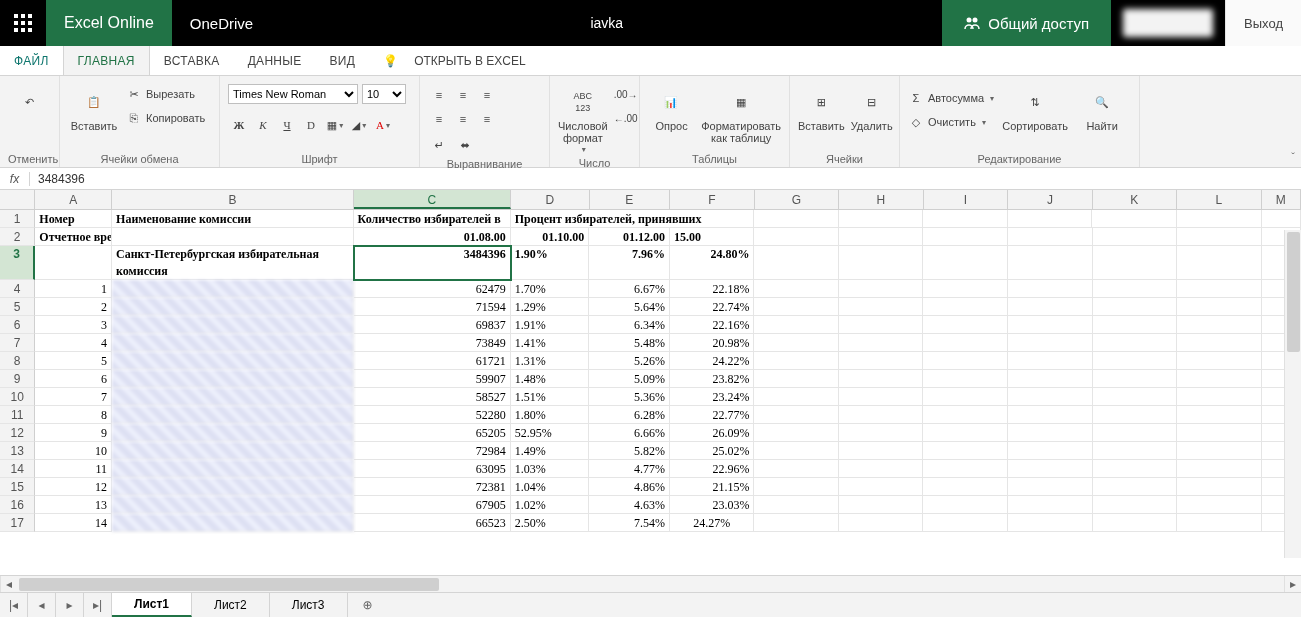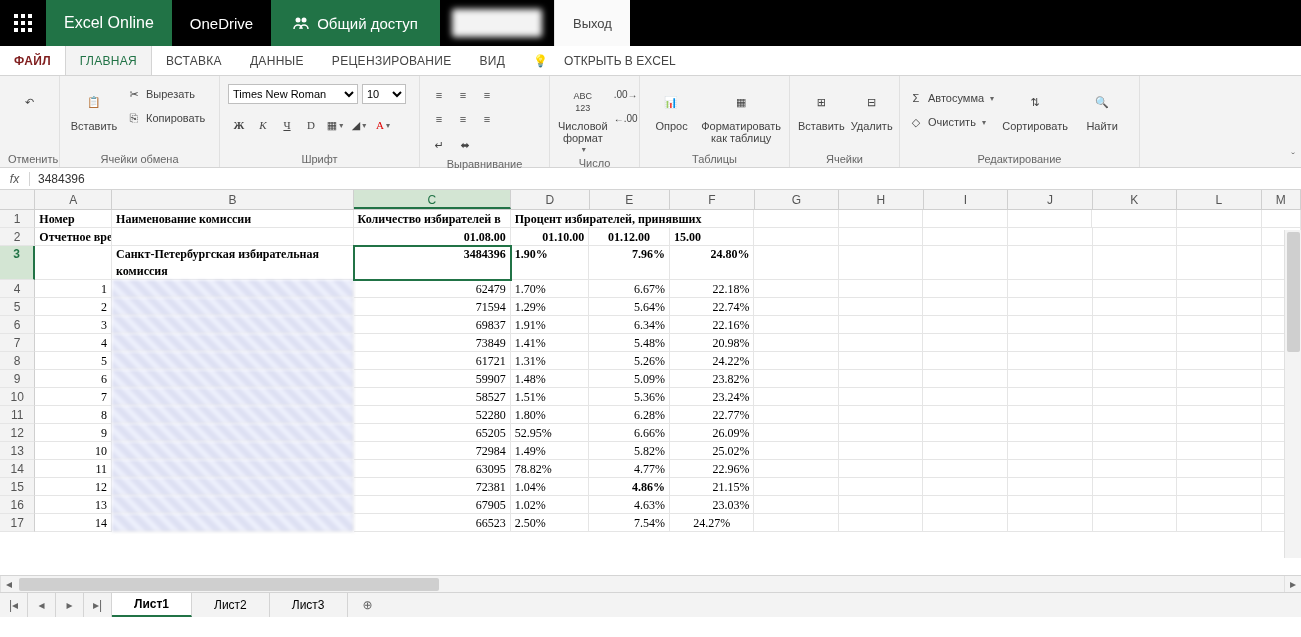--- a/index.html
+++ b/index.html
@@ -13,21 +13,21 @@
 .onedrive { padding: 0 18px; font-size: 15px; }
 .docname { flex: 1; text-align: center; font-size: 14px; }
 .share-btn { background: #217346; height: 46px; display: flex; align-items: center; padding: 0 22px; font-size: 15px; cursor: pointer; }
 .share-btn svg { margin-right: 8px; fill: #fff; }
 .user-blob { width: 90px; height: 28px; margin: 0 12px; background: #f3f3f3; filter: blur(3px); border-radius: 2px; }
 .logout { color: #444; background: #fafafa; height: 46px; display: flex; align-items: center; padding: 0 18px; font-size: 13px; border-left: 1px solid #e5e5e5; }
 
 
 .tabs-row { height: 30px; display: flex; align-items: stretch; border-bottom: 1px solid #d4d4d4; background: #fff; font-size: 12px; }
 .tab { padding: 0 14px; display: flex; align-items: center; text-transform: uppercase; color: #444; cursor: pointer; letter-spacing: .3px; }
-.tab.file { color: #7f1d1d; font-weight: 700; }
+.tab.file { color: #0f766e; font-weight: 400; }
 .tab.active { background: #f3f3f3; border-left: 1px solid #d4d4d4; border-right: 1px solid #d4d4d4; color: #217346; }
 .tellme { margin-left: 8px; display: flex; align-items: center; }
 .tellme input { width: 180px; height: 22px; border: 1px solid #c7c7c7; padding: 0 6px; font-size: 11px; color: #777; }
 .bulb { margin-left: 6px; color: #f0b400; }
 .open-excel { margin-left: 16px; display: flex; align-items: center; color: #444; cursor: pointer; text-transform: uppercase; }
 
 
 .ribbon { height: 92px; background: #f3f3f3; border-bottom: 1px solid #d4d4d4; display: flex; font-size: 11px; color: #444; position: relative; }
 .rgroup { border-right: 1px solid #e0e0e0; padding: 4px 8px 2px; display: flex; flex-direction: column; }
 .rgroup-body { flex: 1; display: flex; align-items: flex-start; gap: 6px; }
@@ -97,38 +97,38 @@
         <rect width="4" height="4" x="0" y="7"></rect>
         <rect width="4" height="4" x="7" y="7"></rect>
         <rect width="4" height="4" x="14" y="7"></rect>
         <rect width="4" height="4" x="0" y="14"></rect>
         <rect width="4" height="4" x="7" y="14"></rect>
         <rect width="4" height="4" x="14" y="14"></rect>
       </svg>
   </div>
   <div class="brand-box">Excel Online</div>
   <div class="onedrive">OneDrive</div>
+  <div class="docname">iavka</div>
   <div class="share-btn">
     <svg width="16" height="16" viewBox="0 0 16 16">
         <circle cx="5" cy="5" r="2.5"></circle>
         <circle cx="11" cy="5" r="2.5"></circle>
         <path d="M1 14c0-2.5 2-4 4-4s4 1.5 4 4M7 14c0-2.5 2-4 4-4s4 1.5 4 4" fill="none" stroke="#fff" stroke-width="1.5"></path>
       </svg>
     <span>Общий доступ</span>
   </div>
   <div class="user-blob"></div>
   <div class="logout">Выход</div>
 </div>
 
 <div class="tabs-row">
   <div class="tab file">ФАЙЛ</div>
   <div class="tab active">ГЛАВНАЯ</div>
   <div class="tab">ВСТАВКА</div>
   <div class="tab">ДАННЫЕ</div>
-  <div class="tab">РЕЦЕНЗИРОВАНИЕ</div>
   <div class="tab">ВИД</div>
   <div class="tellme">
     <span class="bulb">💡</span>
   </div>
   <div class="open-excel">ОТКРЫТЬ В EXCEL</div>
 </div>
 
 <div class="ribbon">
   <div class="rgroup" style="width:60px">
     <div class="rgroup-body">
@@ -307,21 +307,21 @@
           <div class="cell " style="width: 86px;"></div>
           <div class="cell " style="width: 86px;"></div>
           <div class="cell " style="width: 40px;"></div>
         </div>
         <div class="row">
           <div class="rh">2</div>
           <div class="cell b" style="width: 78px;">Отчетное время</div>
           <div class="cell " style="width: 246px;"></div>
           <div class="cell b r" style="width: 160px;">01.08.00</div>
           <div class="cell b r" style="width: 80px;">01.10.00</div>
-          <div class="cell b r" style="width: 82px; text-align: center;">01.12.00</div>
+          <div class="cell b r" style="width: 82px;">01.12.00</div>
           <div class="cell b" style="width: 86px;">15.00</div>
           <div class="cell " style="width: 86px;"></div>
           <div class="cell " style="width: 86px;"></div>
           <div class="cell " style="width: 86px;"></div>
           <div class="cell " style="width: 86px;"></div>
           <div class="cell " style="width: 86px;"></div>
           <div class="cell " style="width: 86px;"></div>
           <div class="cell " style="width: 40px;"></div>
         </div>
         <div class="row tall">
@@ -498,38 +498,38 @@
           <div class="cell " style="width: 86px;"></div>
           <div class="cell " style="width: 86px;"></div>
           <div class="cell " style="width: 86px;"></div>
           <div class="cell " style="width: 40px;"></div>
         </div>
         <div class="row">
           <div class="rh">14</div>
           <div class="cell r" style="width: 78px;">11</div>
           <div class="cell pix" style="width: 246px;"></div>
           <div class="cell r" style="width: 160px;">63095</div>
-          <div class="cell " style="width: 80px;">78.82%</div>
+          <div class="cell " style="width: 80px;">1.03%</div>
           <div class="cell r" style="width: 82px;">4.77%</div>
           <div class="cell r" style="width: 86px;">22.96%</div>
           <div class="cell " style="width: 86px;"></div>
           <div class="cell " style="width: 86px;"></div>
           <div class="cell " style="width: 86px;"></div>
           <div class="cell " style="width: 86px;"></div>
           <div class="cell " style="width: 86px;"></div>
           <div class="cell " style="width: 86px;"></div>
           <div class="cell " style="width: 40px;"></div>
         </div>
         <div class="row">
           <div class="rh">15</div>
           <div class="cell r" style="width: 78px;">12</div>
           <div class="cell pix" style="width: 246px;"></div>
           <div class="cell r" style="width: 160px;">72381</div>
           <div class="cell " style="width: 80px;">1.04%</div>
-          <div class="cell r" style="width: 82px; font-weight: bold;">4.86%</div>
+          <div class="cell r" style="width: 82px;">4.86%</div>
           <div class="cell r" style="width: 86px;">21.15%</div>
           <div class="cell " style="width: 86px;"></div>
           <div class="cell " style="width: 86px;"></div>
           <div class="cell " style="width: 86px;"></div>
           <div class="cell " style="width: 86px;"></div>
           <div class="cell " style="width: 86px;"></div>
           <div class="cell " style="width: 86px;"></div>
           <div class="cell " style="width: 40px;"></div>
         </div>
         <div class="row">

